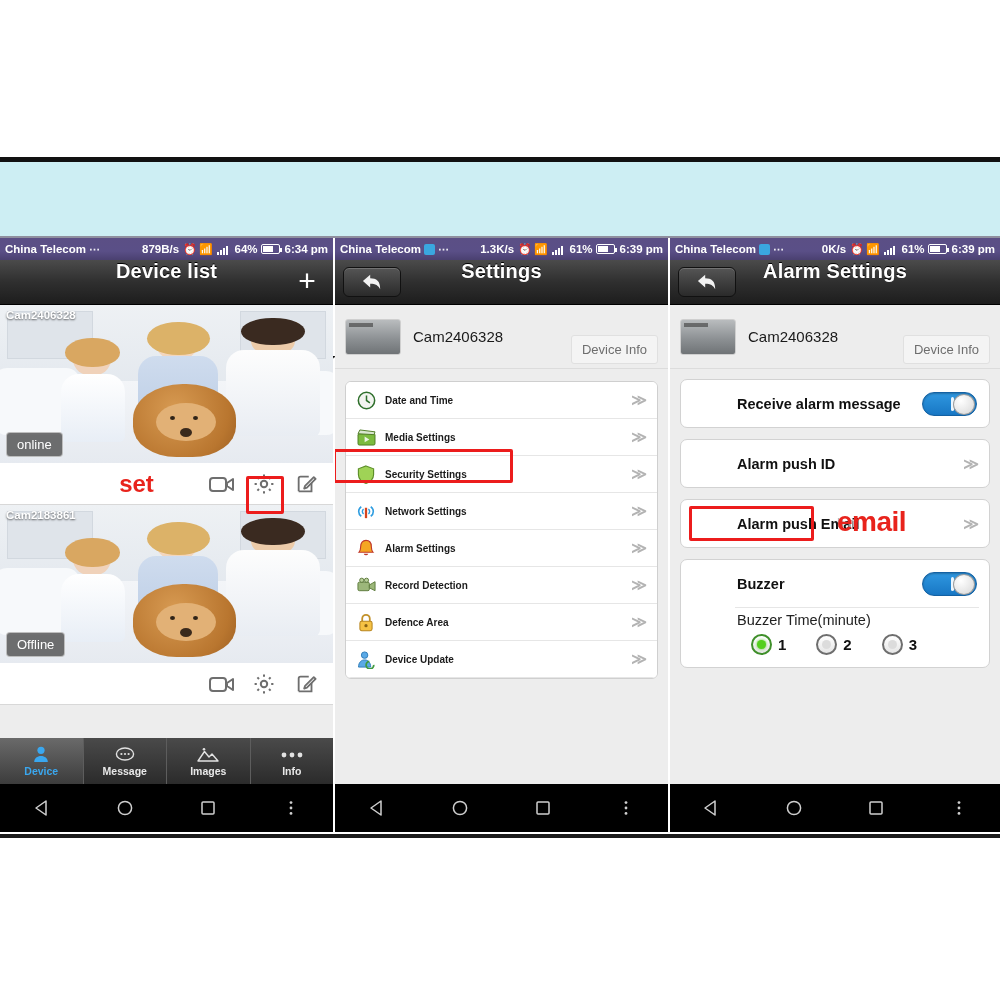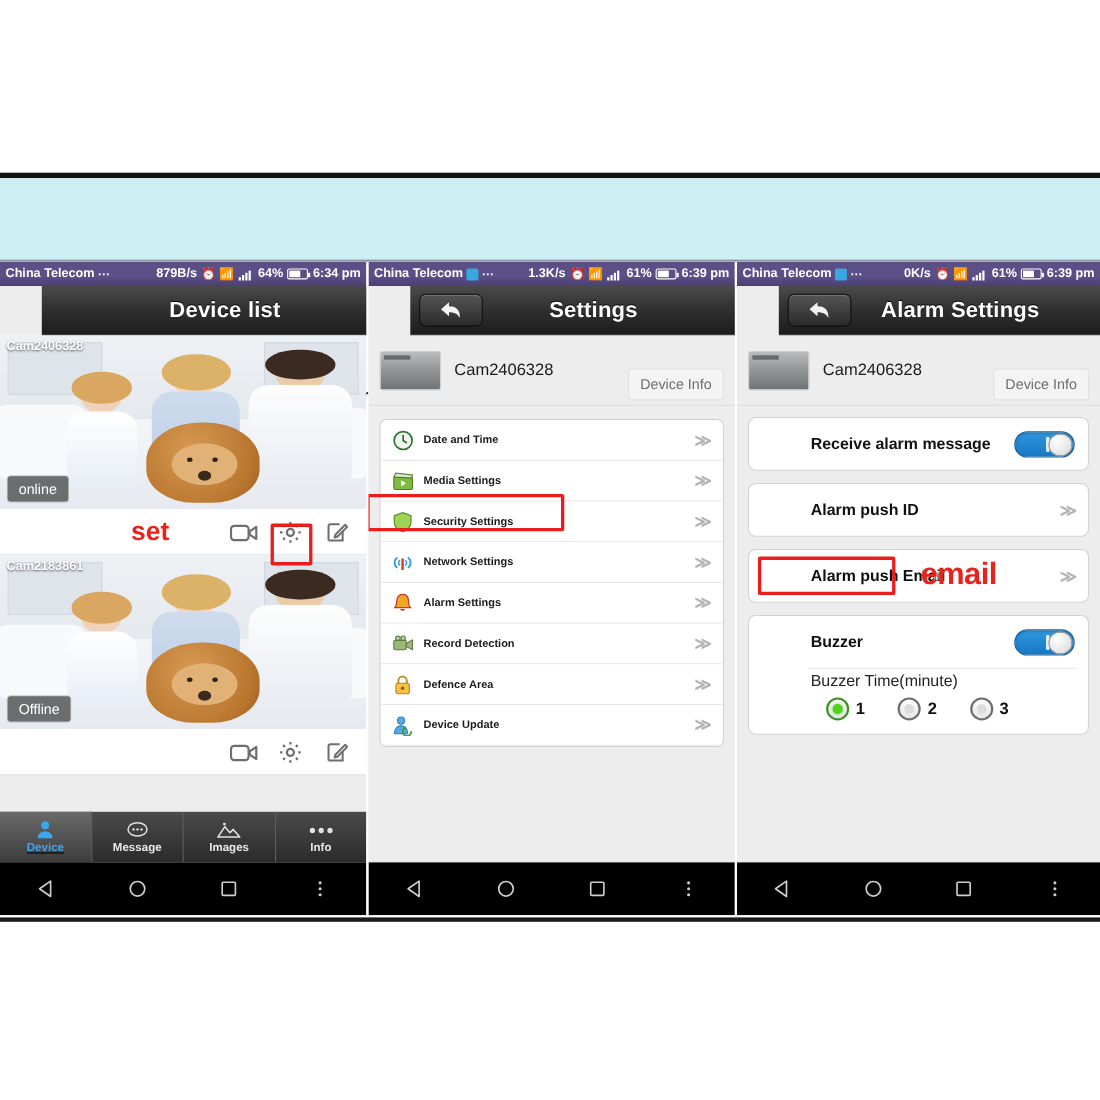--- a/index.html
+++ b/index.html
@@ -44,23 +44,22 @@
   .sb-net i:nth-child(4){ left:9px; height:9px;}
   .sb-batt { display:inline-block; width:19px; height:10px; border:1.5px solid #fff; border-radius:2px; position:relative; margin:0 3px 0 2px; }
   .sb-batt:after { content:""; position:absolute; right:-3.5px; top:2.5px; width:2px; height:4px; background:#fff;}
   .sb-batt span { position:absolute; left:1px; top:1px; bottom:1px; width:60%; background:#fff; display:block;}
   .sb-pct { margin-right:1px; }
   .sb-time { margin-left:2px; }
 
   .titlebar {
     position:relative; height:45px; width:100%;
     background:linear-gradient(to bottom,#4b4b4b,#2f2f2f 50%,#1d1d1d);
-    display:flex; align-items:center; justify-content:center;
+    display:flex; align-items:flex-start; justify-content:center;
     border-bottom:1px solid #000;
-    margin-left:38px;
   }
   .titlebar h1 { color:#fff; font-size:20px; font-weight:bold; letter-spacing:.2px; text-shadow:0 -1px 0 #000; }
   .backbtn {
     position:absolute; left:8px; top:7px; width:58px; height:30px; border-radius:6px;
     background:linear-gradient(to bottom,#555,#2a2a2a); border:1px solid #111;
     display:flex; align-items:center; justify-content:center;
     box-shadow:inset 0 1px 0 rgba(255,255,255,.18);
   }
   .backbtn svg { width:22px; height:20px; }
   .plusbtn { position:absolute; right:12px; top:8px; width:28px; height:28px; color:#fff; font-size:30px; line-height:26px; font-weight:300; text-align:center; }
@@ -91,21 +90,21 @@
   .ph-dog { position:absolute; border-radius:48% 48% 42% 42%; background:radial-gradient(circle at 40% 35%, #d79a52, #b9762f 70%, #9c5f22); }
   .ph-dogface { position:absolute; border-radius:50%; background:#e2b176; }
   .ph-eye { position:absolute; width:5px; height:4px; border-radius:50%; background:#2e2318;}
   .ph-nose{ position:absolute; border-radius:50%; background:#3a2a1c;}
   .ph-orange { position:absolute; border-radius:50%; background:#f0a13a; }
 
   
   .tabbar { position:absolute; left:0; bottom:48px; width:100%; height:46px; background:linear-gradient(to bottom,#4a4a4a,#2b2b2b); display:flex; }
   .tab { flex:1; position:relative; display:flex; flex-direction:column; align-items:center; justify-content:center; border-right:1px solid #5d5d5d; }
   .tab:last-child { border-right:none; }
-  .tab.active { background:linear-gradient(to bottom,#6a6a6a,#3c3c3c);text-decoration:underline; }
+  .tab.active { background:linear-gradient(to bottom,#6a6a6a,#3c3c3c); }
   .tab .tlab { font-size:10.5px; color:#e8e8e8; font-weight:bold; margin-top:1px; }
   .tab.active .tlab { color:#3aa7ef; }
   .tab .ticon { height:18px; display:flex; align-items:center; justify-content:center; }
 
   .navbar { position:absolute; left:0; bottom:0; width:100%; height:48px; background:#000; display:flex; align-items:center; justify-content:space-around; }
   .navbar .ni { width:30px; height:30px; display:flex; align-items:center; justify-content:center; }
 
   
   .page-body { position:absolute; left:0; top:67px; right:0; bottom:48px; background:#ededed; overflow:hidden; }
   .devhdr { position:relative; height:64px; background:#ededed; border-bottom:1px solid #dcdcdc; display:flex; align-items:center; padding:0 10px; }

